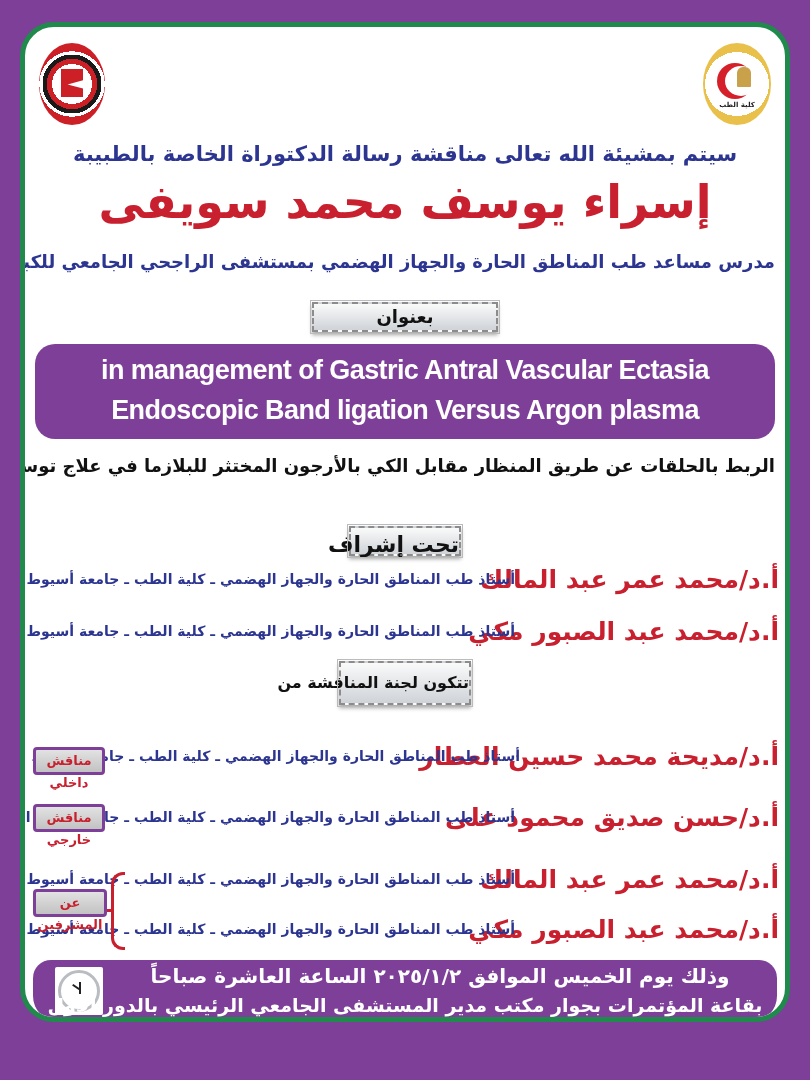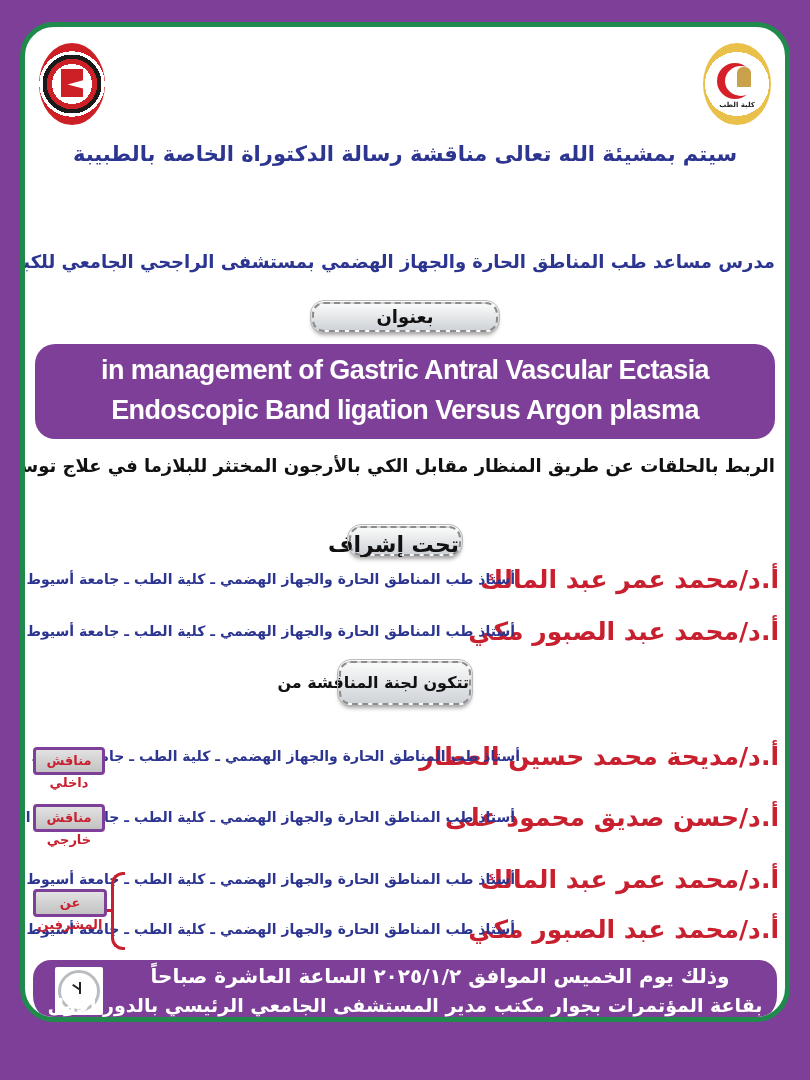--- a/index.html
+++ b/index.html
@@ -69,21 +69,21 @@
     .intro { top: 115px; font-size: 21px; color: #2c3590; }
     .name { top: 148px; font-size: 46px; color: #c8202e; letter-spacing: 1px; }
     .role { top: 224px; font-size: 18px; color: #2c3590; }
     .label-box {
       position: absolute; left: 50%; transform: translateX(-50%);
       background: linear-gradient(#fafafa, #cfd3d8);
       border: 2px dashed #8c8c8c;
       outline: 1px solid #bbb;
       outline-offset: 1px;
       box-shadow: 0 3px 4px rgba(0,0,0,0.35);
-      border-radius: 12px;
+      border-radius: 0;
       text-align: center; direction: rtl;
       font-weight: bold; color: #111;
       white-space: nowrap;
     }
     .lb-title { top: 275px; width: 186px; height: 30px; font-size: 18px; line-height: 26px; }
     .lb-supervision { top: 487px; width: 112px; height: 30px; font-size: 22px; line-height: 34px; margin-top: 12px; }
     .lb-committee { top: 634px; width: 132px; height: 44px; font-size: 16px; line-height: 40px; }
     .thesis-box {
       position: absolute; left: 10px; right: 10px; top: 317px; height: 95px;
       background: #7e3f98;
@@ -160,20 +160,21 @@
   </div>
 
 
   <div class="logo logo-right">
     <div class="crescent"></div>
     <div class="book"></div>
     <div class="lbl">كلية الطب</div>
   </div>
 
   <div class="line intro">سيتم بمشيئة الله تعالى مناقشة رسالة الدكتوراة الخاصة بالطبيبة</div>
+  <div class="line name">إسراء يوسف محمد سويفى</div>
   <div class="line role">مدرس مساعد طب المناطق الحارة والجهاز الهضمي بمستشفى الراجحي الجامعي للكبد</div>
 
   <div class="label-box lb-title">بعنوان</div>
 
   <div class="thesis-box">
     <div>in management of Gastric Antral Vascular Ectasia</div>
     <div>Endoscopic Band ligation Versus Argon plasma Coagulation</div>
   </div>
 
   <div class="line thesis-ar">الربط بالحلقات عن طريق المنظار مقابل الكي بالأرجون المختثر للبلازما في علاج توسع الأوعية الدموية المعدي</div>

